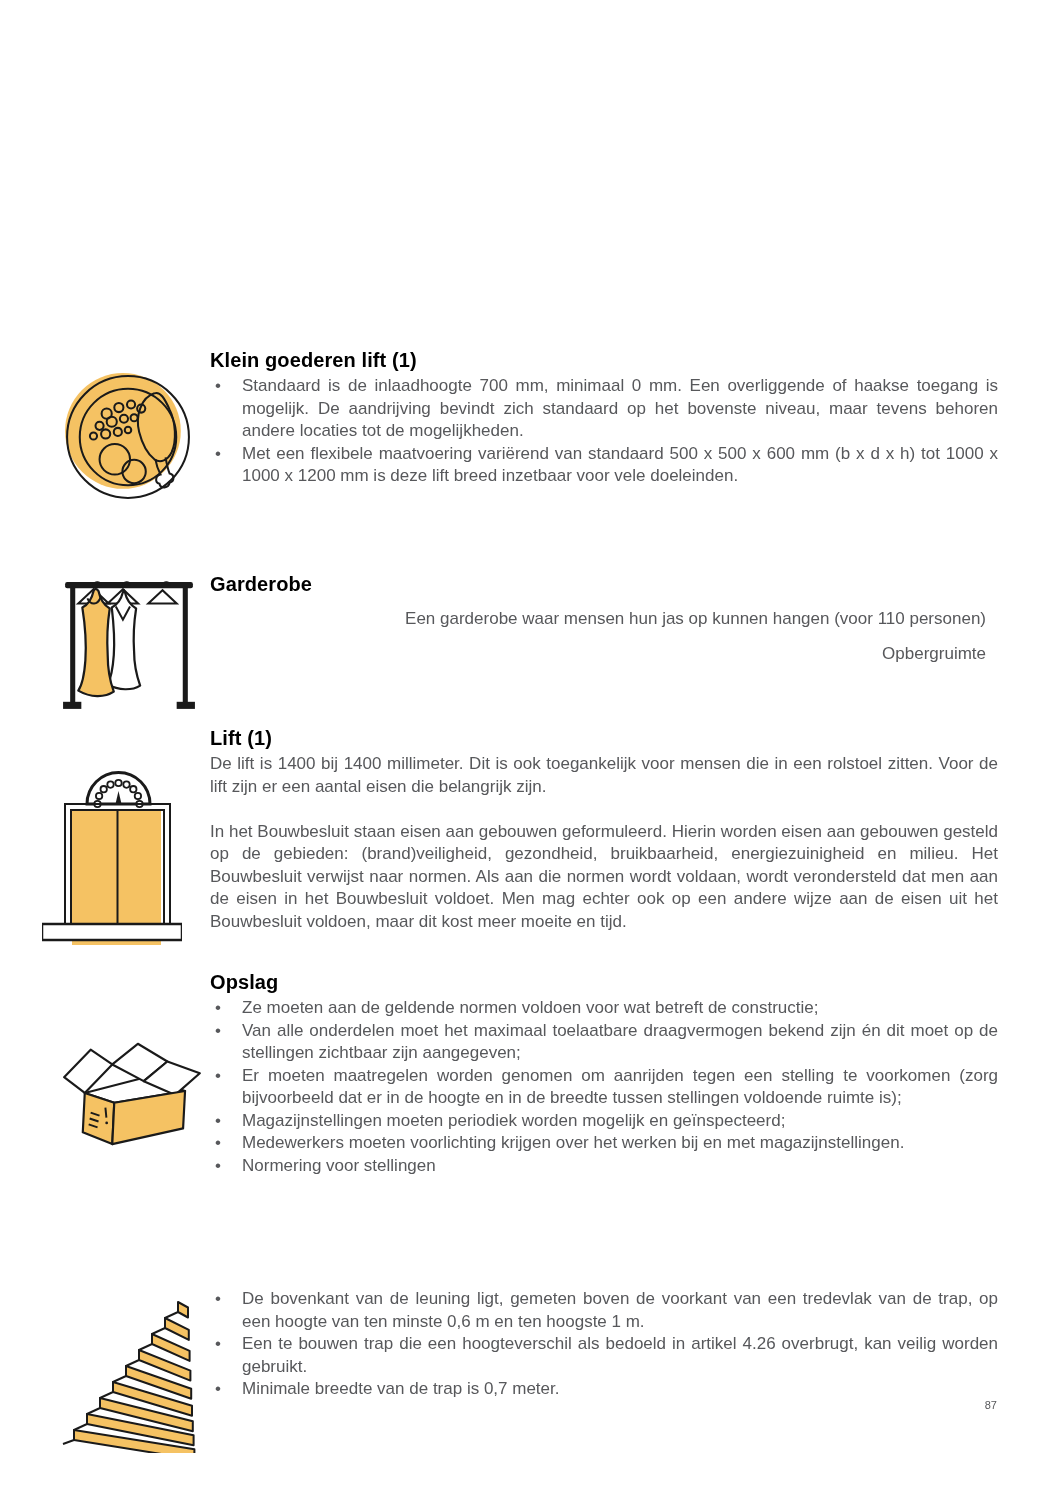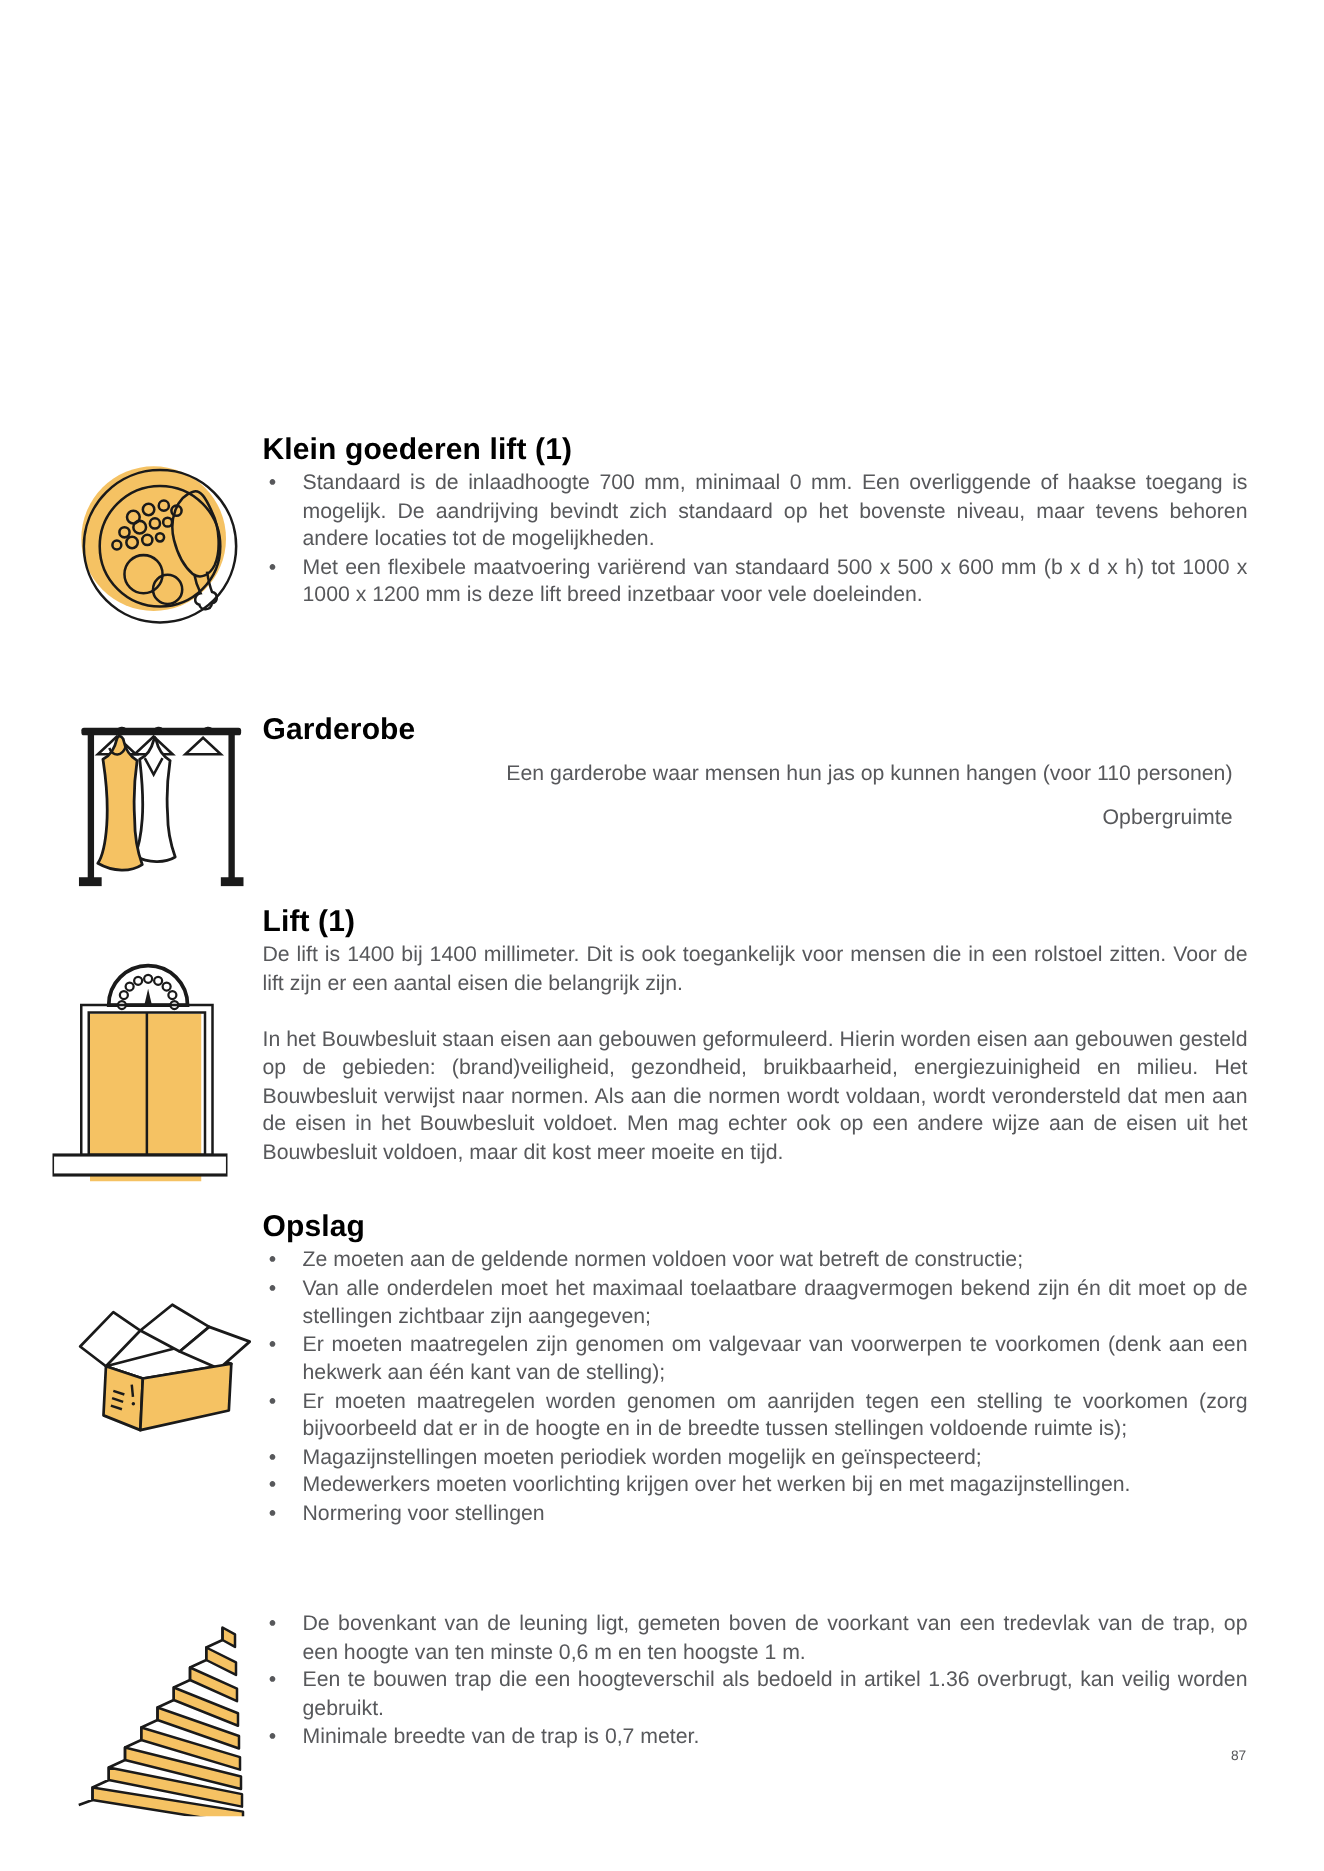--- a/index.html
+++ b/index.html
@@ -5,21 +5,21 @@
   html,body{margin:0;padding:0;}
   body{
     width:1059px;height:1497px;
     background:#ffffff;
     font-family:"Liberation Sans","DejaVu Sans",sans-serif;
     position:relative;
     overflow:hidden;
   }
   .page{position:absolute;inset:0;background:#fff;}
   .section{position:absolute;left:210px;width:788px;color:#57585B;font-size:17px;line-height:22.5px;}
-  .section h2{font-size:24px;line-height:24px;margin:0 0 3px 0;color:#000;font-weight:bold;letter-spacing:0.1px;}
+  .section h2{font-size:20px;line-height:24px;margin:0 0 3px 0;color:#000;font-weight:bold;letter-spacing:0.1px;}
   .bullets{margin:0;padding:0;list-style:none;}
   .bullets li{position:relative;padding-left:32px;text-align:justify;}
   .bullets li::before{content:"\2022";position:absolute;left:5px;top:0;color:#57585B;}
   .para{margin:0;text-align:justify;}
   .para + .para{margin-top:22.5px;}
   .line{margin:12px;text-align:right;}
   .icon{position:absolute;}
   .icon svg{display:block;overflow:hidden;}
   .ink{stroke:#1A1A1A;fill:none;stroke-width:2;}
   .page-number{position:absolute;right:62px;top:1399px;font-size:11px;color:#57585B;}
@@ -157,31 +157,30 @@
     <h2>Lift (1)</h2>
     <p class="para">De lift is 1400 bij 1400 millimeter.  Dit is ook toegankelijk voor mensen die in een rolstoel zitten. Voor de lift zijn er een aantal eisen die belangrijk zijn.</p>
     <p class="para">In het Bouwbesluit staan eisen aan gebouwen geformuleerd. Hierin worden eisen aan gebouwen gesteld op de gebieden: (brand)veiligheid, gezondheid, bruikbaarheid, energiezuinigheid en milieu. Het Bouwbesluit verwijst naar normen. Als aan die normen wordt voldaan, wordt verondersteld dat men aan de eisen in het Bouwbesluit voldoet. Men mag echter ook op een andere wijze aan de eisen uit het Bouwbesluit voldoen, maar dit kost meer moeite en tijd.</p>
   </div>
 
   <div class="section" style="top:970px;">
     <h2>Opslag</h2>
     <ul class="bullets">
       <li>Ze moeten aan de geldende normen voldoen voor wat betreft de constructie;</li>
       <li>Van alle onderdelen moet het maximaal toelaatbare draagvermogen bekend zijn én dit moet op de stellingen zichtbaar zijn aangegeven;</li>
-      <li>Er moeten maatregelen zijn genomen om valgevaar van voorwerpen te voorkomen (denk aan een hekwerk aan één kant van de stelling);</li>
       <li>Er moeten maatregelen worden genomen om aanrijden tegen een stelling te voorkomen (zorg bijvoorbeeld dat er in de hoogte en in de breedte tussen stellingen voldoende ruimte is);</li>
       <li>Magazijnstellingen moeten periodiek worden mogelijk en geïnspecteerd;</li>
       <li>Medewerkers moeten voorlichting krijgen over het werken bij en met magazijnstellingen.</li>
       <li>Normering voor stellingen</li>
     </ul>
   </div>
 
   <div class="section" style="top:1288px;">
     <ul class="bullets">
       <li>De bovenkant van de leuning ligt, gemeten boven de voorkant van een tredevlak van de trap, op een hoogte van ten minste 0,6 m en ten hoogste 1 m.</li>
-      <li>Een te bouwen trap die een hoogteverschil als bedoeld in artikel 1.36 overbrugt, kan veilig worden gebruikt.</li>
+      <li>Een te bouwen trap die een hoogteverschil als bedoeld in artikel 4.26 overbrugt, kan veilig worden gebruikt.</li>
       <li>Minimale breedte van de trap is 0,7 meter.</li>
     </ul>
   </div>
 
   <span class="page-number">87</span>
 
 </div>
 
 </body></html>

